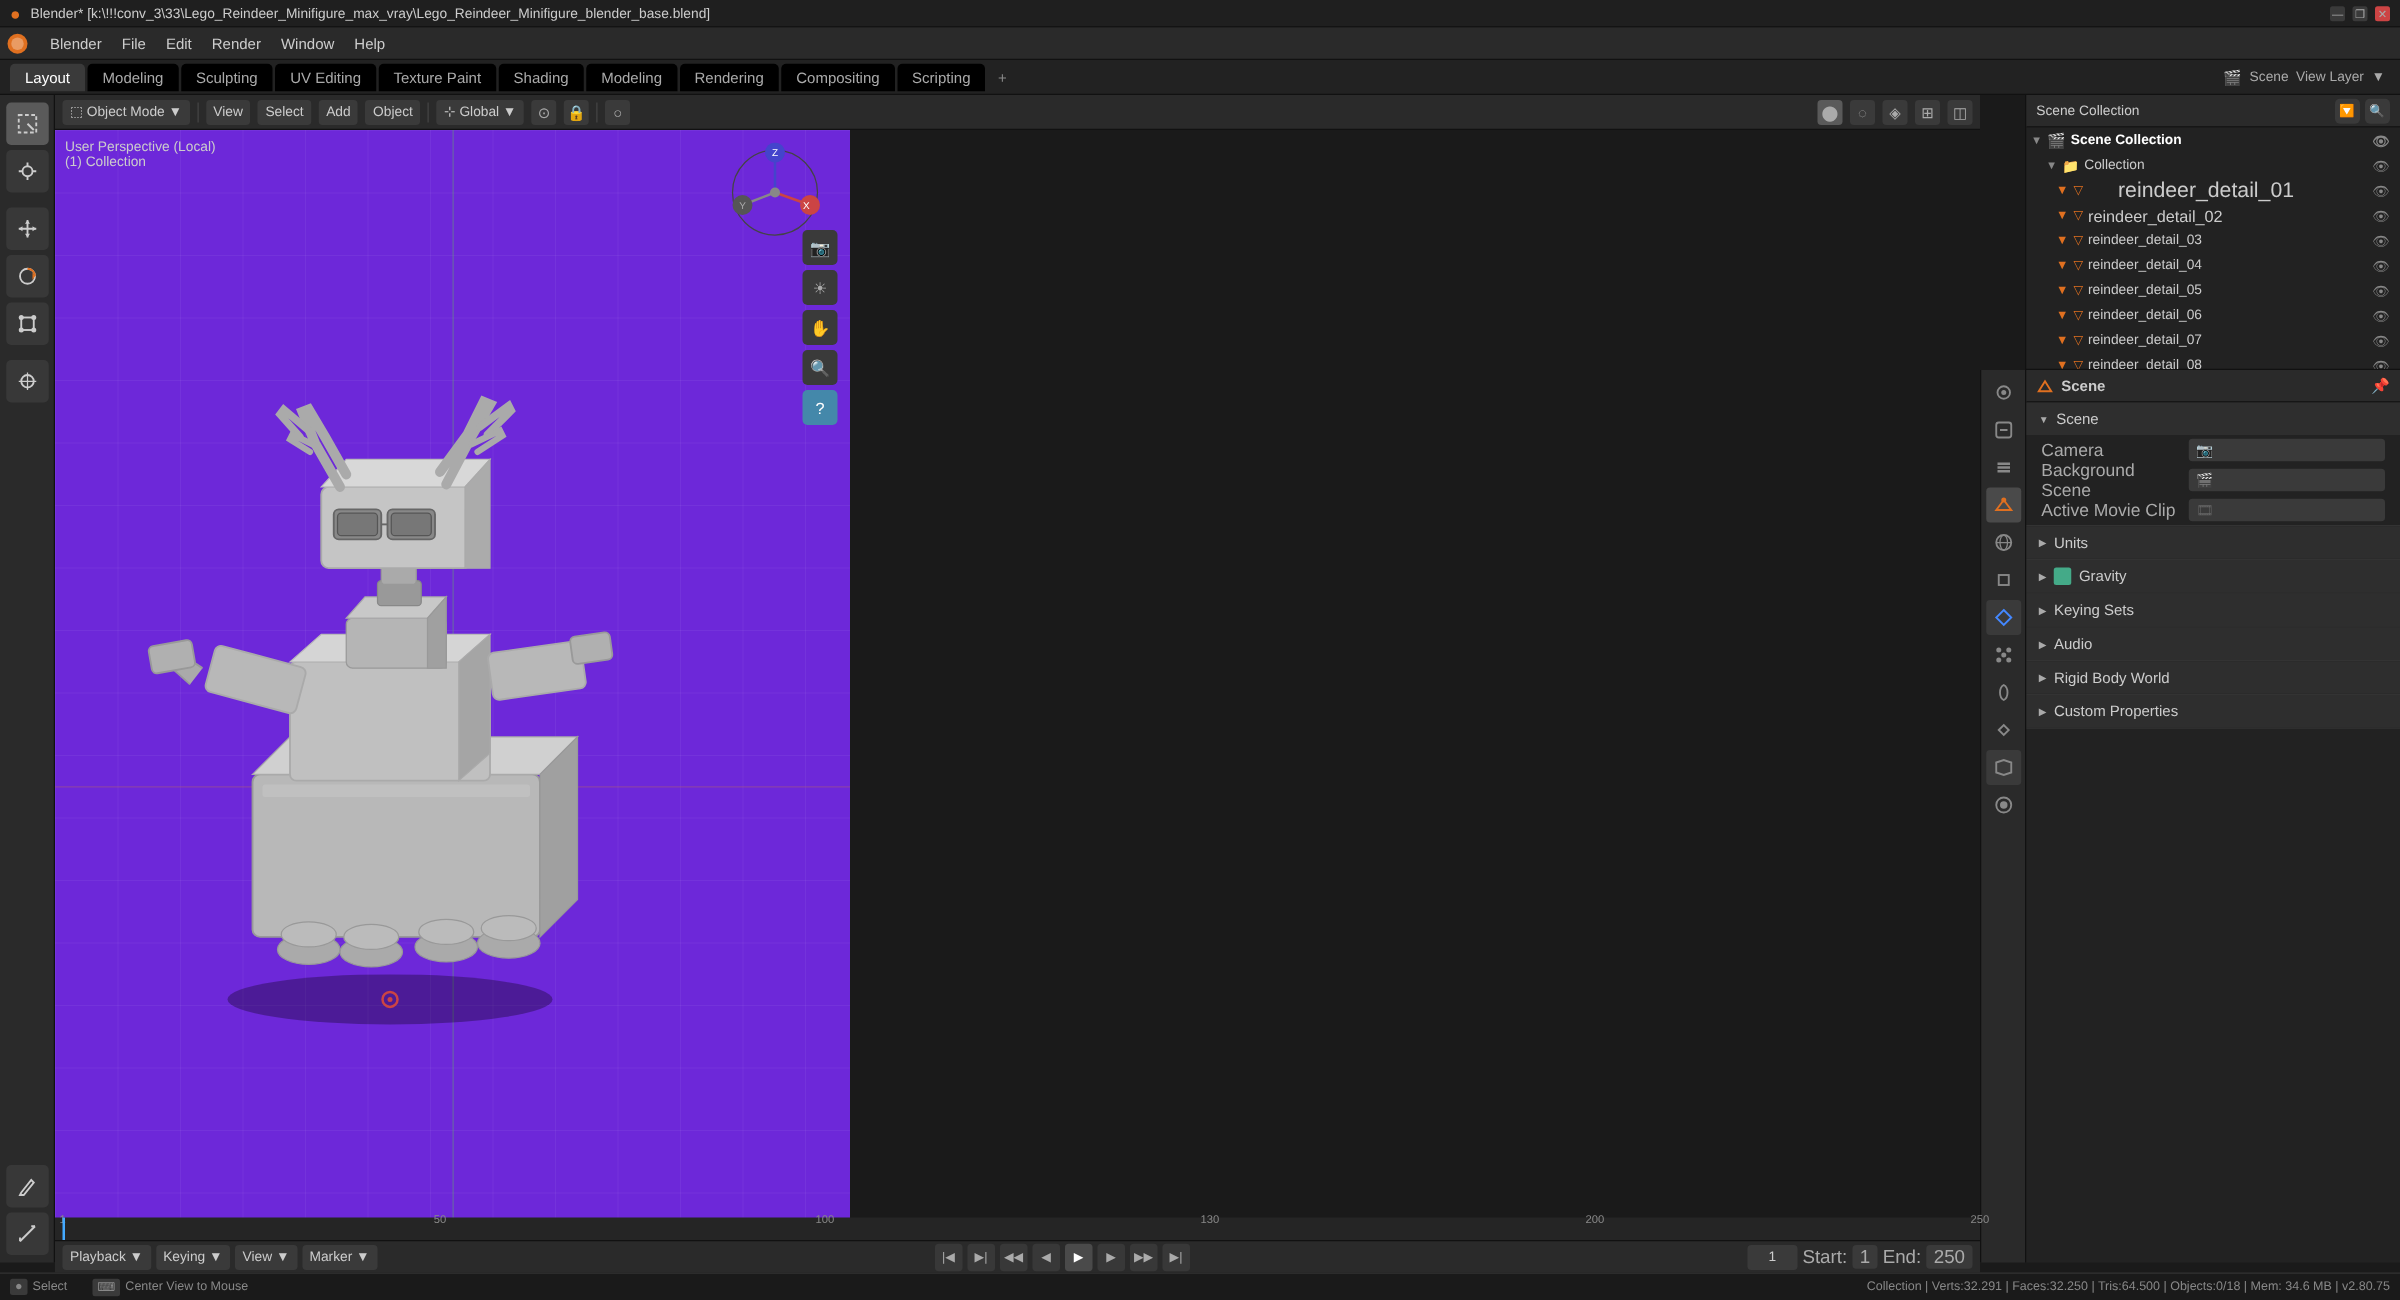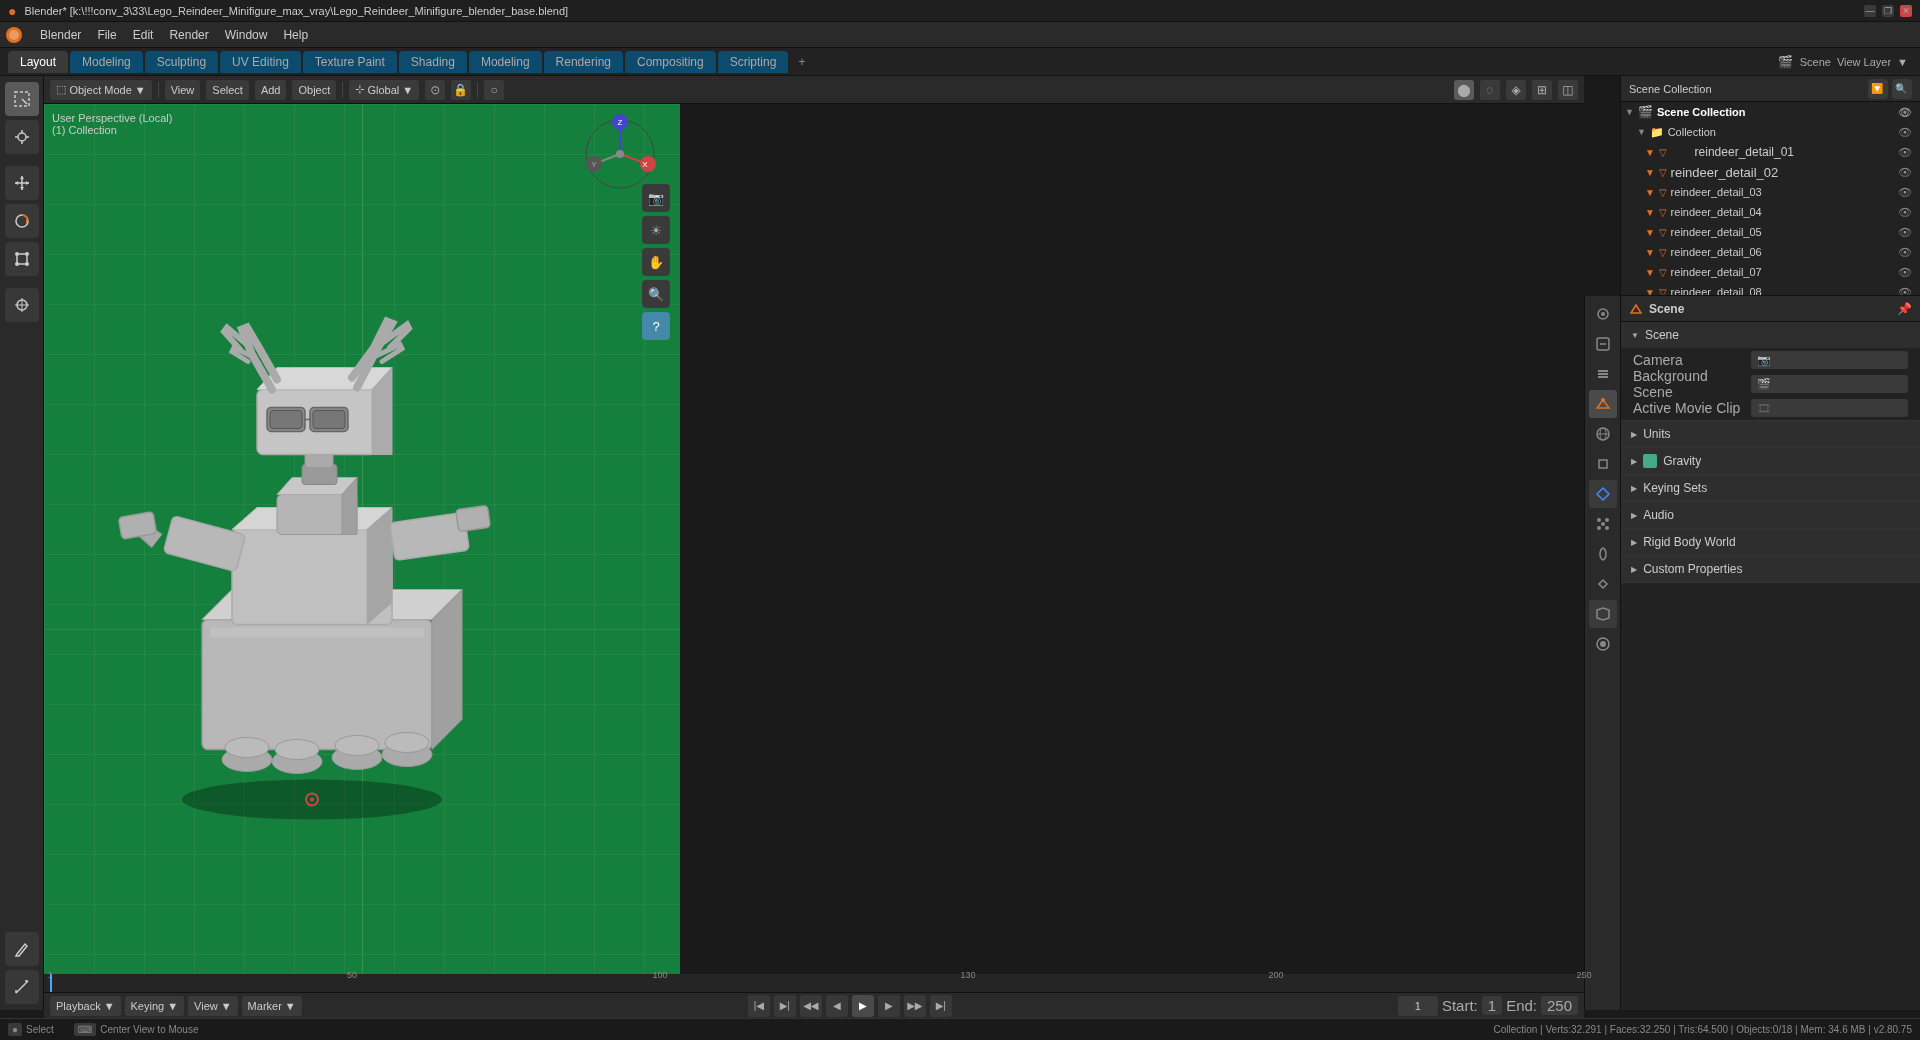--- a/index.html
+++ b/index.html
@@ -94,21 +94,21 @@
       border-bottom: 1px solid #111;
       padding-left: 8px;
       gap: 2px;
     }
     #workspace-tabs .tab {
       padding: 4px 12px;
       font-size: 12px;
       color: #aaa;
       cursor: pointer;
       border-radius: 4px 4px 0 0;
-      background: #0c4a6e;
+      background: #000000;
     }
     #workspace-tabs .tab.active {
       background: #3a3a3a;
       color: #fff;
     }
     #workspace-tabs .tab-plus {
       padding: 4px 8px;
       color: #888;
       cursor: pointer;
     }
@@ -155,21 +155,21 @@
       color: #fff;
     }
 
     
     #viewport {
       position: absolute;
       top: 104px;
       left: 44px;
       right: 1240px;
       bottom: 30px;
-      background: #15803d;
+      background: #6d28d9;
       overflow: hidden;
     }
 
     
     #viewport-grid {
       position: absolute;
       inset: 0;
       background:
         linear-gradient(to right, rgba(255,255,255,0.05) 1px, transparent 1px),
         linear-gradient(to bottom, rgba(255,255,255,0.05) 1px, transparent 1px);
@@ -772,21 +772,21 @@
     <div class="outliner-item" style="padding-left:16px;">
       <span style="color:#888;font-size:9px;">▼</span>
       <span style="color:#aaa;font-size:11px;">📁</span>
       <span style="font-size:11px;">Collection</span>
       <span class="eye-icon">👁</span>
     </div>
 
     <div class="outliner-item mesh-item">
       <span class="orange-triangle">▼</span>
       <span style="color:#e07020;font-size:10px;">▽</span>
-      <span style="font-size:12px;padding-left:24px;">reindeer_detail_01</span>
+      <span style="font-size:17px;padding-left:24px;">reindeer_detail_01</span>
       <span class="eye-icon">👁</span>
     </div>
     <div class="outliner-item mesh-item">
       <span class="orange-triangle">▼</span>
       <span style="color:#e07020;font-size:10px;">▽</span>
       <span style="font-size:13px;">reindeer_detail_02</span>
       <span class="eye-icon">👁</span>
     </div>
     <div class="outliner-item mesh-item">
       <span class="orange-triangle">▼</span>

